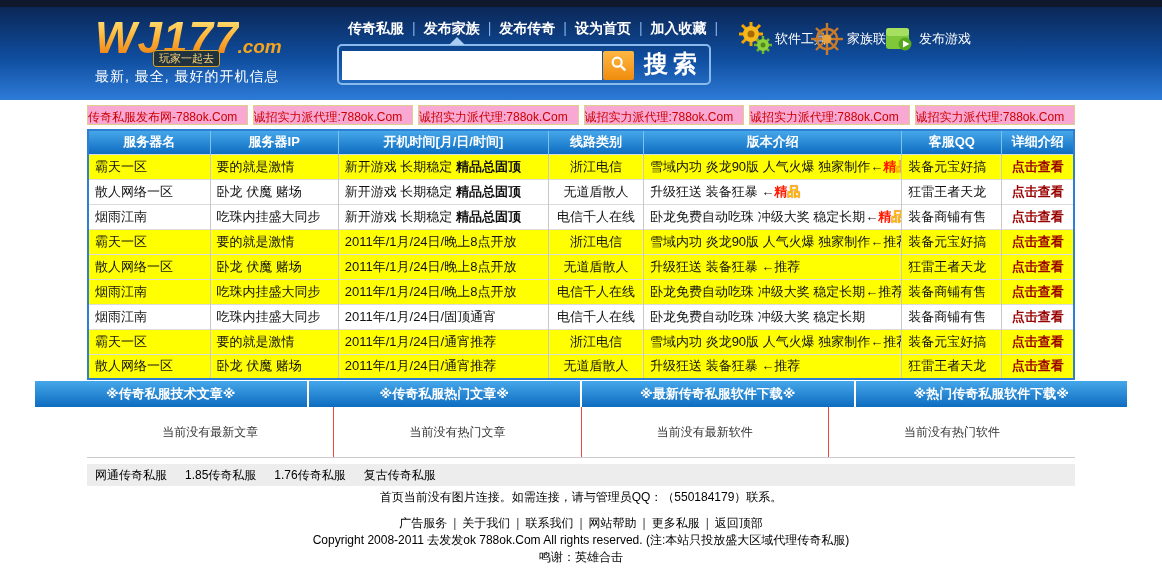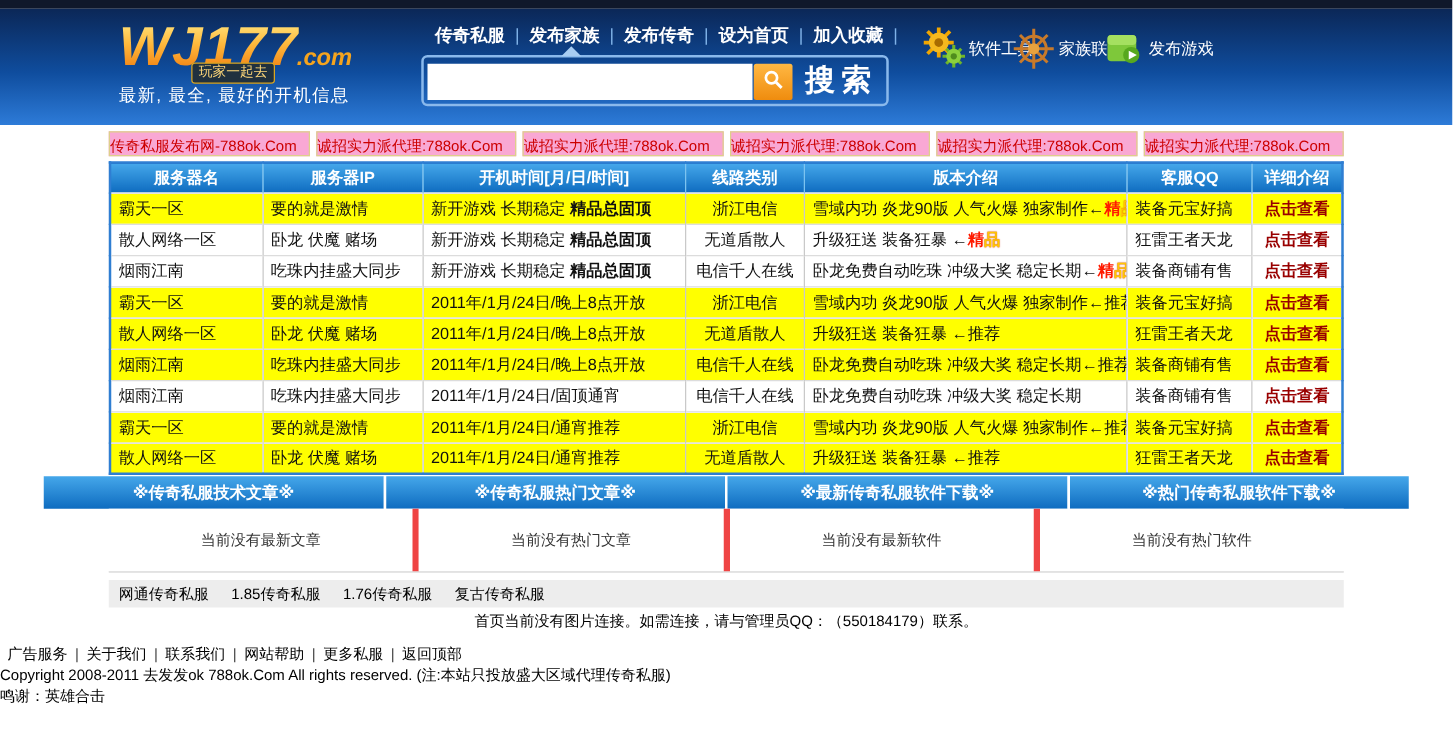--- a/index.html
+++ b/index.html
@@ -73,32 +73,32 @@
 
   
   .section-bar { width:1092px; margin:1px auto 0; display:flex; }
   .sec-head { flex:1 1 0; height:26px; line-height:26px; text-align:center; color:#ffffff;
     font-size:13px; font-weight:bold;
     background:linear-gradient(180deg,#45a7ea 0%,#0e6cc0 100%);
     border-right:2px solid #ffffff; }
   .sec-head:last-child { border-right:none; }
   .section-empty { width:988px; margin:0 auto; display:flex; border-bottom:1px solid #cccccc; }
   .sec-empty { flex:1 1 0; height:50px; display:flex; align-items:center; justify-content:center;
-    font-size:12px; color:#333333; background:#ffffff; border-right:5px solid #ef4444; }
+    font-size:12px; color:#333333; background:#ffffff; border-right:1px solid #ef4444; }
   .sec-empty:last-child { border-right:none; }
 
   
   .friend-strip { width:988px; margin:6px auto 0; background:#ededed; height:22px;
     line-height:22px; font-size:12px; padding-left:8px; }
   .flink { color:#000000; text-decoration:none; cursor:pointer; margin-right:18px; }
   .qq-notice { width:988px; margin:2px auto 0; text-align:center; font-size:12px;
     color:#000000; height:18px; line-height:18px; }
 
   
-  .footer { margin-top:9px; text-align:left; font-size:12px; color:#000000; line-height:17px; }
+  .footer { margin-top:9px; text-align:center; font-size:12px; color:#000000; line-height:17px; }
   .f-link { color:#000000; text-decoration:none; cursor:pointer; margin:0 6px; }
   .f-sep { color:#444444; }
 </style>
 </head>
 <body>
 
 <div class="page">
 
   <div class="top-strip"></div>
 

